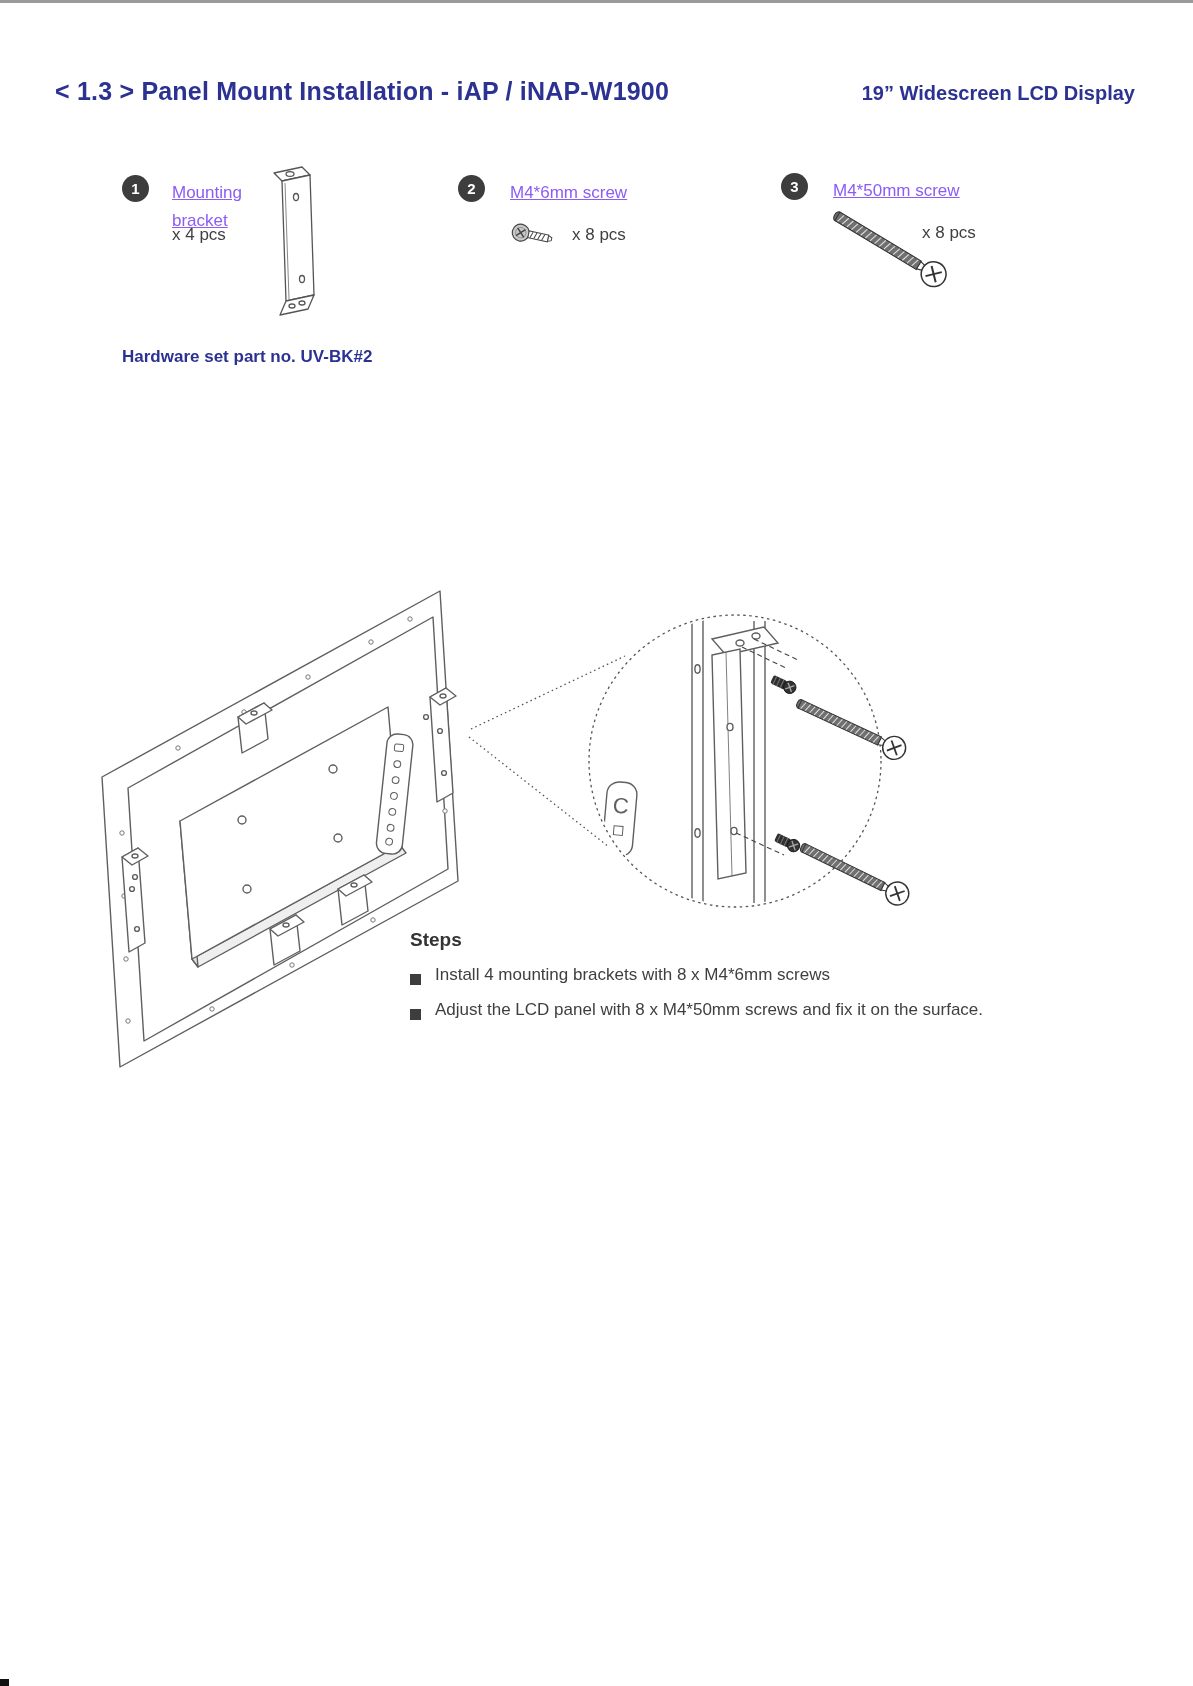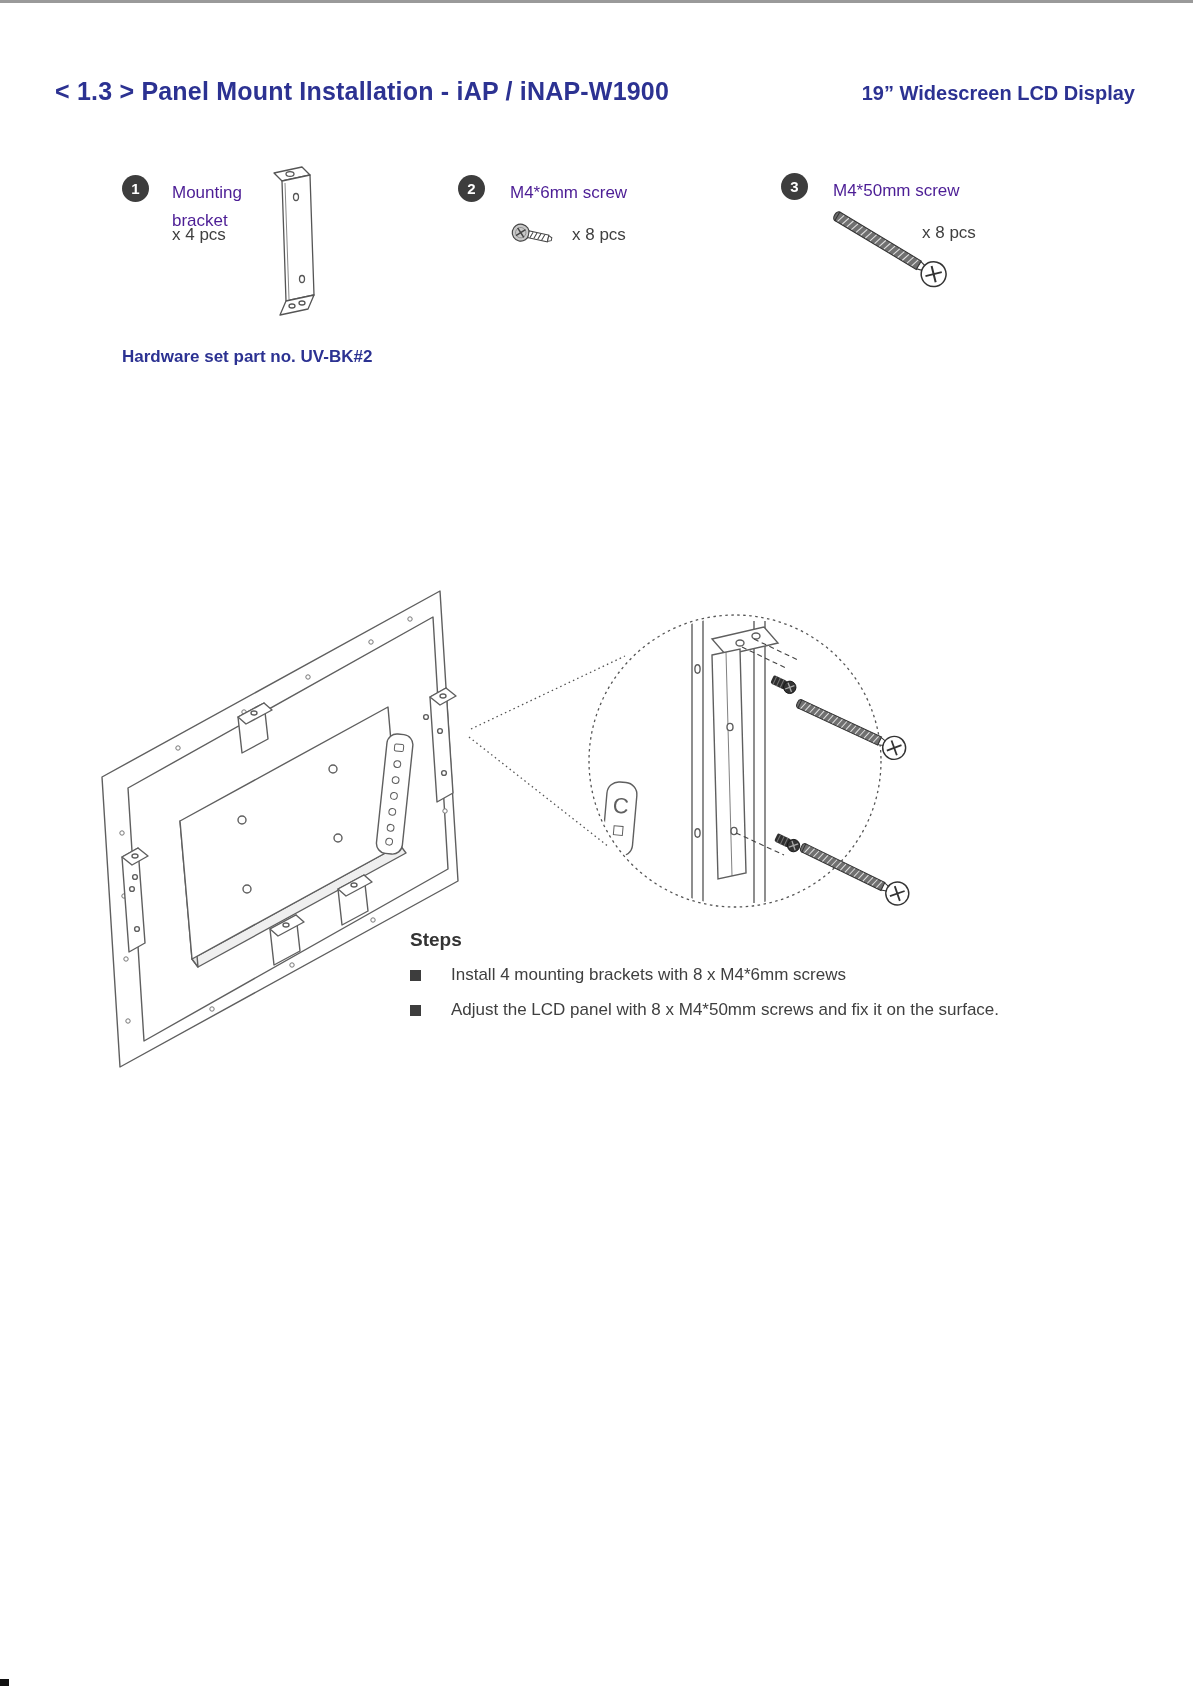--- a/index.html
+++ b/index.html
@@ -11,28 +11,28 @@
   .page-title{
     left:55px;top:74px;font-size:25px;font-weight:bold;color:#2c3292;letter-spacing:.2px;white-space:nowrap;
   }
   .page-subtitle{
     right:58px;top:79px;font-size:20px;font-weight:bold;color:#2c3292;white-space:nowrap;
   }
   .badge{
     width:27px;height:27px;border-radius:50%;background:#3d3d3d;color:#fff;
     font-size:15px;font-weight:bold;display:flex;align-items:center;justify-content:center;
   }
-  .part-name{font-size:17px;color:#4c1d95;line-height:1.65;}
+  .part-name{font-size:17px;color:#8b5cf6;line-height:1.65;text-decoration:underline;}
   .part-qty{font-size:17px;color:#3f3f3f;}
   .hardware-note{
     left:122px;top:344px;font-size:17px;font-weight:bold;color:#2c3292;
   }
   .steps{left:410px;top:926px;width:680px;}
   .steps-heading{font-size:19px;font-weight:bold;color:#333;margin:0 0 14px 0;}
-  .step{display:flex;gap:30px;margin-bottom:15px;align-items:flex-start;}
+  .step{display:flex;gap:14px;margin-bottom:15px;align-items:flex-end;}
   .bullet{width:11px;height:11px;background:#3d3d3d;margin-top:5px;flex:none;}
   .step-text{font-size:17px;color:#3f3f3f;}
   .page-number{left:0;width:100%;top:1503px;text-align:center;font-size:17px;color:#444;}
   .scan-artifact{left:0;top:1676px;width:9px;height:10px;background:#111;}
   svg text{font-family:"Liberation Sans",sans-serif;}
 </style>
 </head>
 <body>
 
 <svg width="0" height="0" style="position:absolute" aria-hidden="true">

